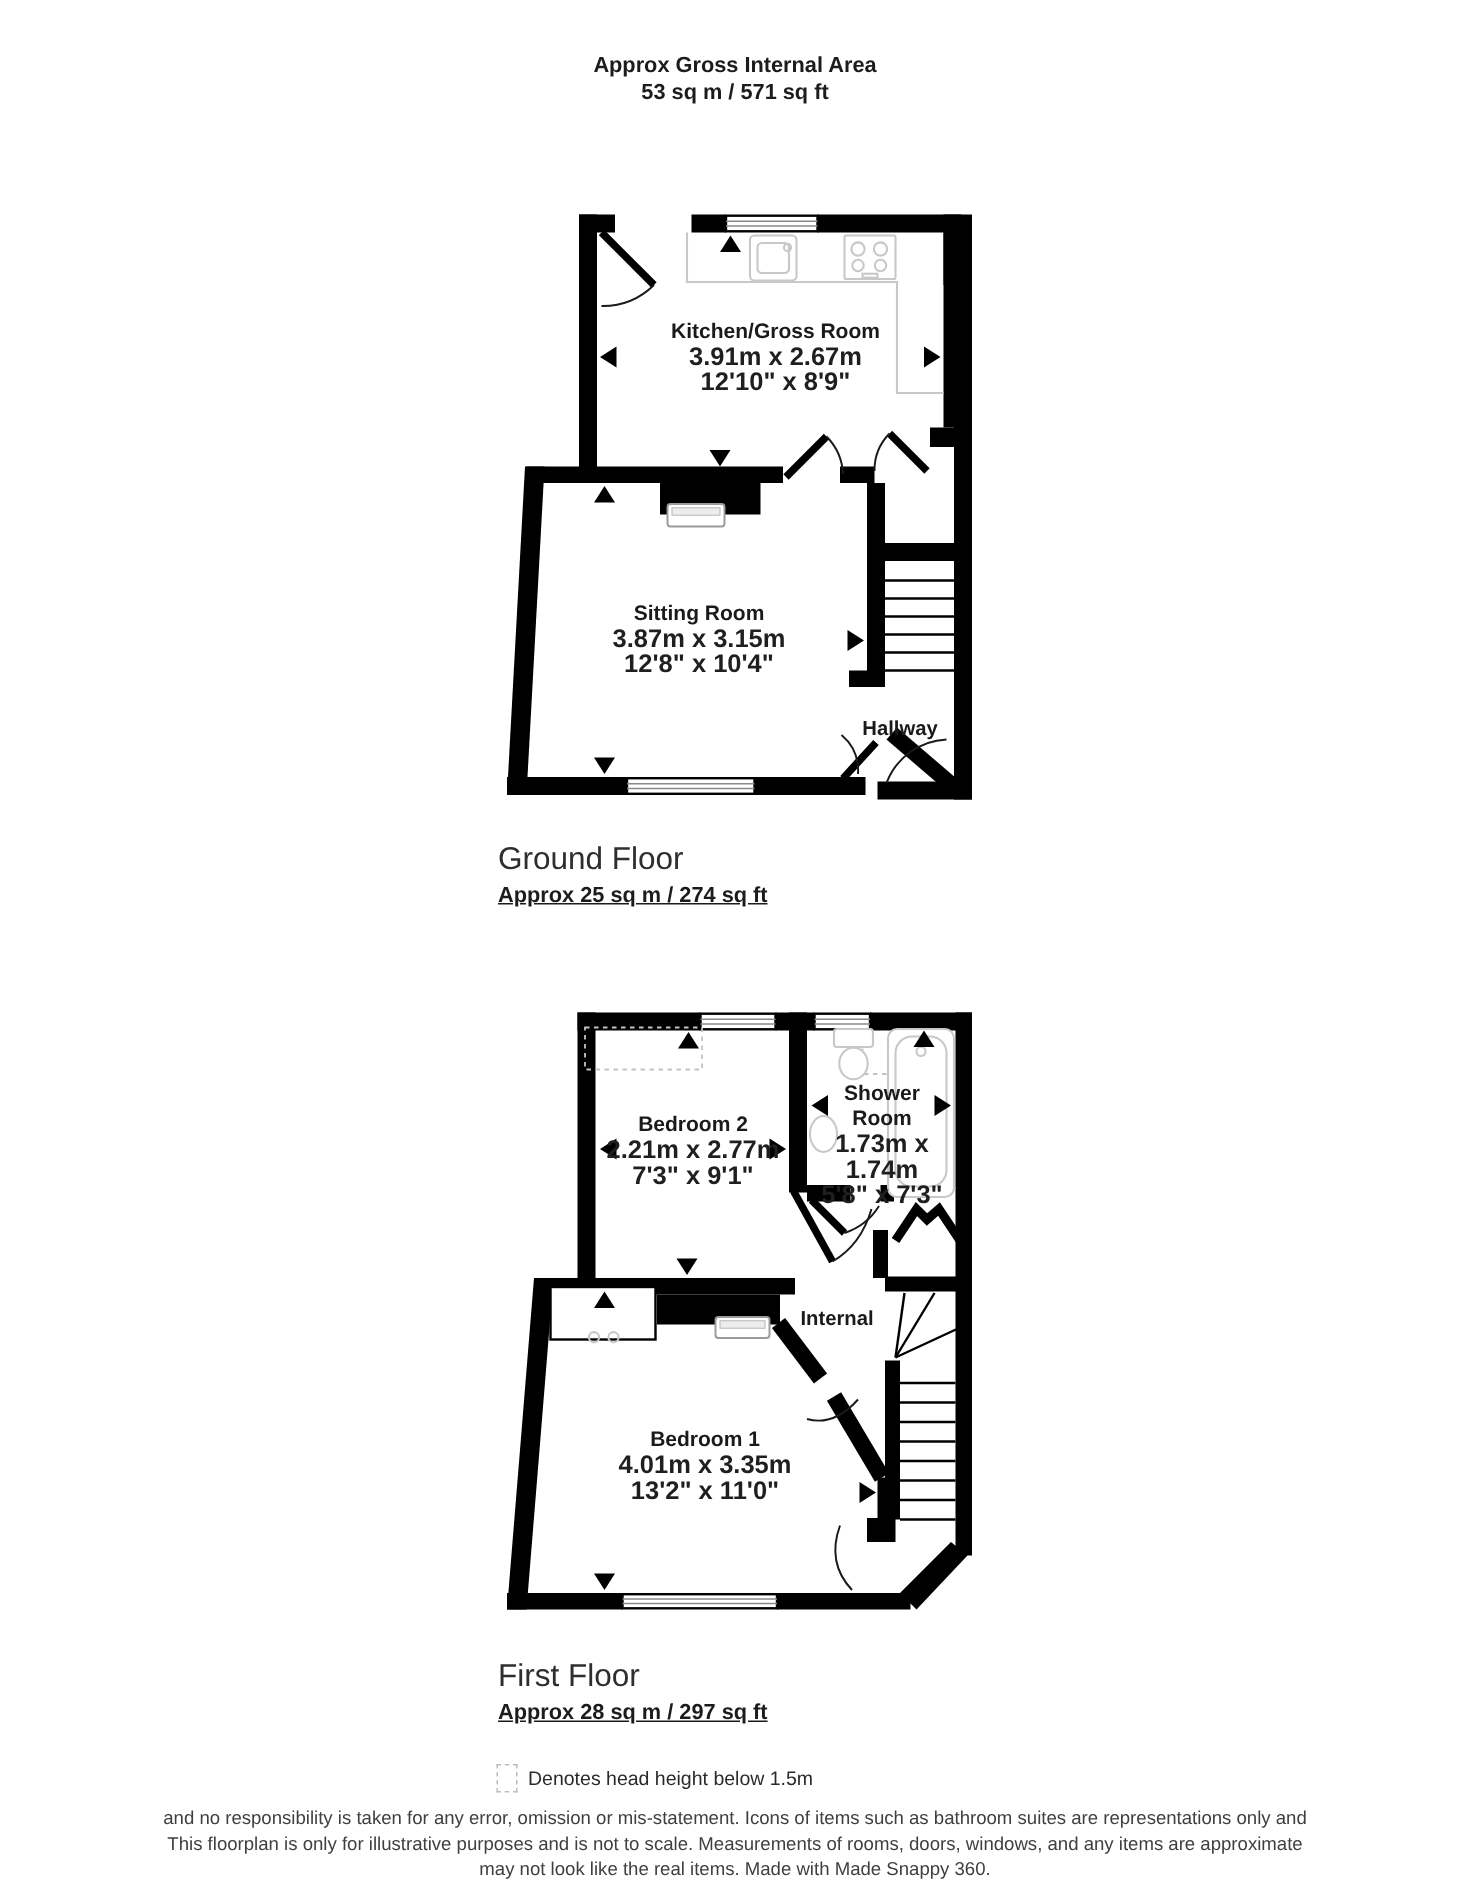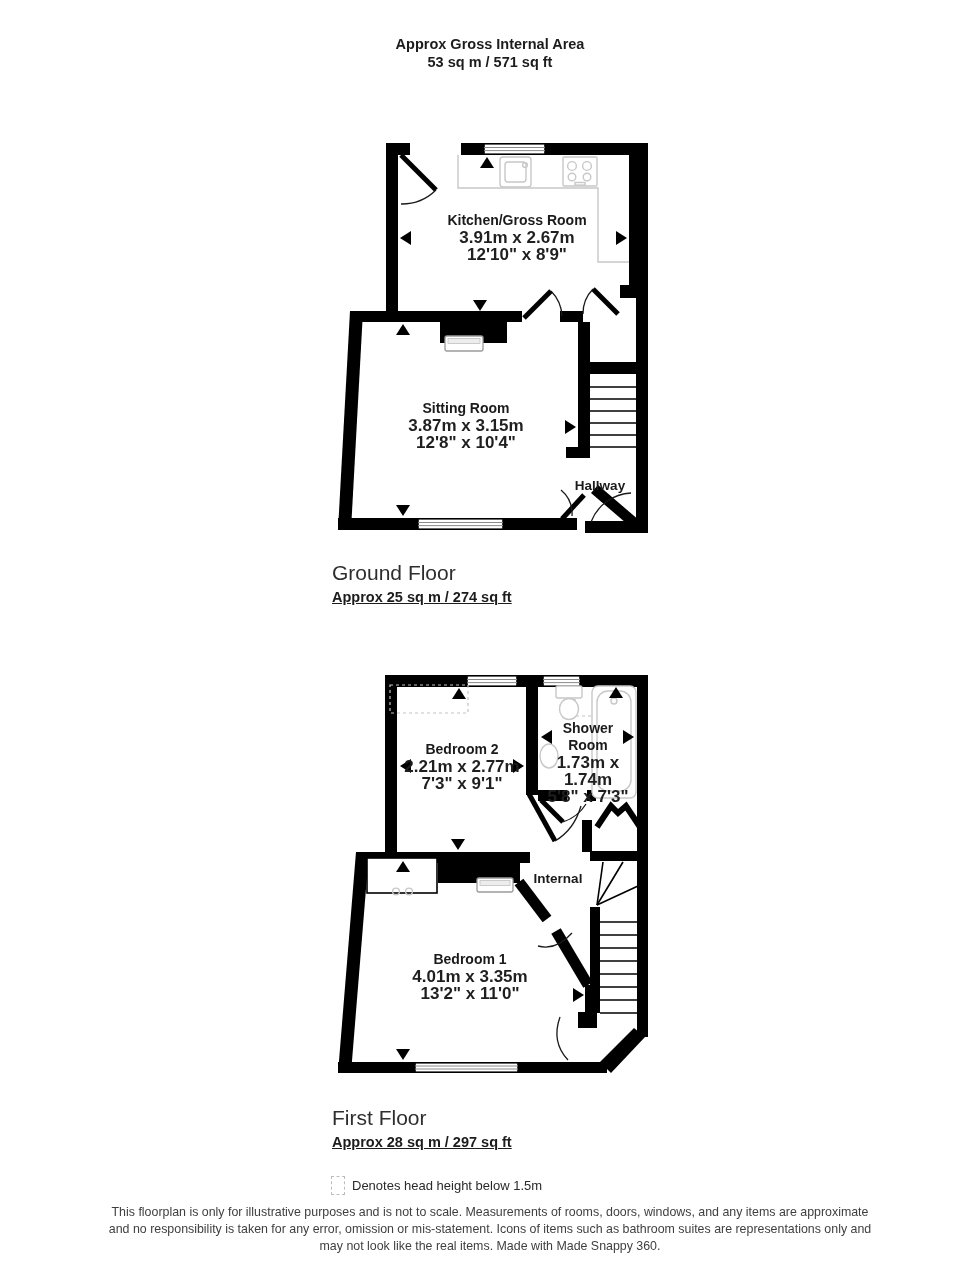--- a/index.html
+++ b/index.html
@@ -281,18 +281,18 @@
     <div class="rdim">13'2" x 11'0"</div>
   </div>
 
   <div class="floor-caption-title" style="left:332px;top:1106px;">First Floor</div>
   <div class="floor-caption-area" style="left:332px;top:1134px;">Approx 28 sq m / 297 sq ft</div>
 
   <div class="legend-box" style="left:331px;top:1176px;"></div>
   <div class="legend-text" style="left:352px;top:1178px;">Denotes head height below 1.5m</div>
 
   <div class="disclaimer" style="top:1204px;">
+    <div>and no responsibility is taken for any error, omission or mis-statement. Icons of items such as bathroom suites are representations only and</div>
     <div>This floorplan is only for illustrative purposes and is not to scale. Measurements of rooms, doors, windows, and any items are approximate</div>
-    <div>and no responsibility is taken for any error, omission or mis-statement. Icons of items such as bathroom suites are representations only and</div>
     <div>may not look like the real items. Made with Made Snappy 360.</div>
   </div>
 
 </div>
 
 </body></html>

